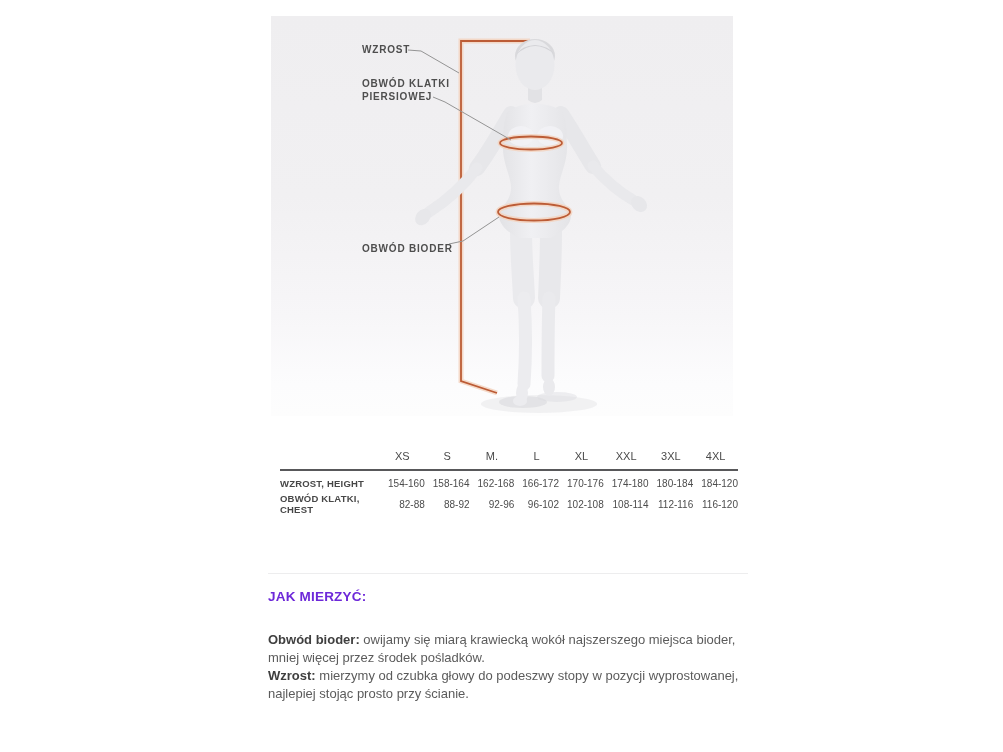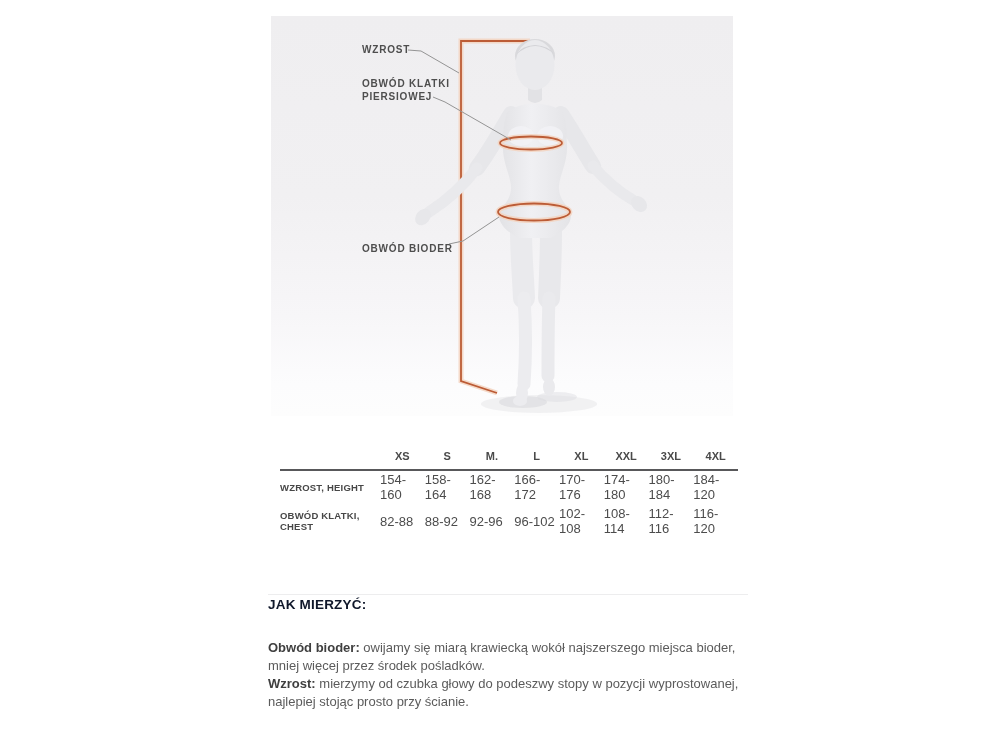--- a/index.html
+++ b/index.html
@@ -12,30 +12,30 @@
   .figure-panel{position:relative;margin:16px 0 0 3px;width:462px;height:400px;
     background:linear-gradient(180deg,#efeef0 0%,#f1f0f2 45%,#f7f6f8 75%,#fcfcfd 92%,#fdfdfd 100%);}
   .figure-panel svg{position:absolute;left:0;top:0;}
   .accent-glow{stroke:#f3d3c0;stroke-width:5;fill:none;opacity:.85;}
   .accent-line{stroke:var(--accent,#bc5c36);stroke-width:1.8;fill:none;}
   .leader{stroke:#949494;stroke-width:1;fill:none;}
   .fig-label{font-size:10px;font-weight:bold;letter-spacing:.8px;fill:#4e4e4e;}
 
   
   .size-table{margin:34px 0 0 12px;width:458px;border-collapse:collapse;table-layout:fixed;}
-  .size-table th{font-weight:700;font-size:11px;color:#4a4a4a;text-align:center;
+  .size-table th{font-weight:400;font-size:11px;color:#4a4a4a;text-align:center;
     padding:0 0 7px 0;border-bottom:2px solid #58585a;}
   .size-table th.col-label{width:100px;}
-  .size-table td{font-size:13px;color:#4c4c4c;text-align:left;padding:2px 0;}
-  .size-table tbody tr:first-child td{padding-top:1px;}
+  .size-table td{font-size:10px;color:#4c4c4c;text-align:right;padding:2px 0;}
+  .size-table tbody tr:first-child td{padding-top:7px;}
   .size-table td.rowlabel{text-align:left;font-weight:700;font-size:9.5px;letter-spacing:.2px;color:#474747;}
 
   
   .howto{margin-top:56px;width:480px;border-top:1px solid #ededee;}
-  .howto h2{font-size:13.5px;font-weight:700;color:#0f172a;letter-spacing:.2px;margin:2px 0 0 0;}
+  .howto h2{font-size:13.5px;font-weight:700;color:#6d28d9;letter-spacing:.2px;margin:15px 0 0 0;}
   .howto .paras{margin-top:27px;}
   .howto p{margin:0;font-size:13px;line-height:18px;color:#5b5b5b;}
   .howto p b{color:#3f3f3f;}
 </style>
 </head>
 <body>
 
 <div class="content">
 
 

